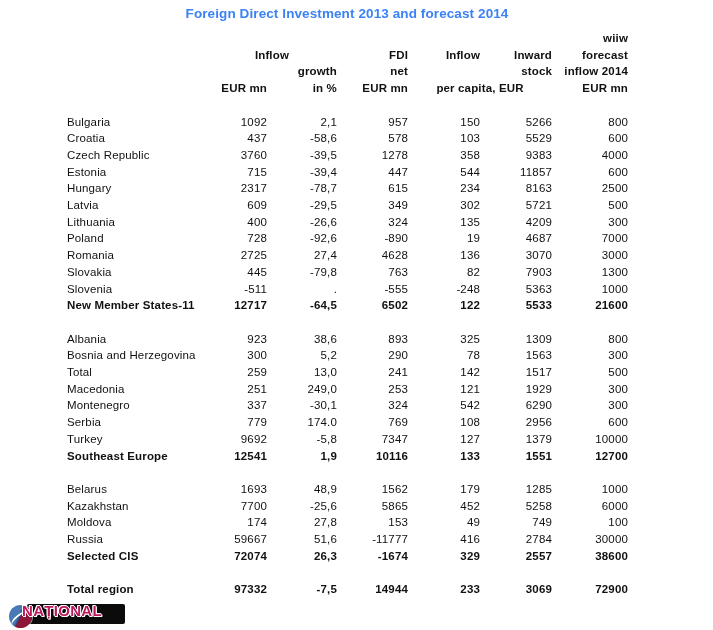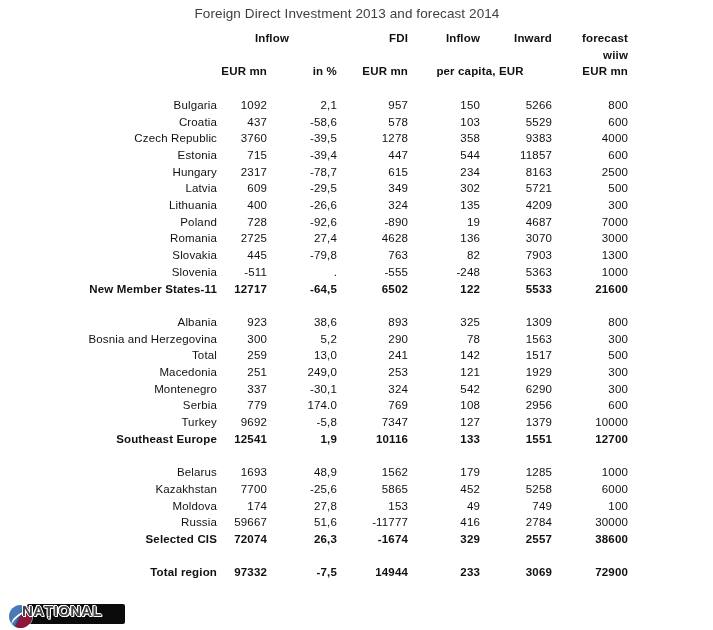--- a/index.html
+++ b/index.html
@@ -4,49 +4,49 @@
 <style>
   * { margin:0; padding:0; box-sizing:border-box; }
   body { background:#888; font-family:"Liberation Sans", sans-serif; }
   .page {
     position:relative; width:713px; height:630px;
     background:#ffffff; overflow:hidden; margin:0 auto;
     color:#000;
   }
   .title {
     position:absolute; top:6px; left:0; width:694px;
-    text-align:center; font-size:13.5px; font-weight:normal; color:#404040;
+    text-align:center; font-size:13.5px; font-weight:bold; color:#3b82f6;
     letter-spacing:0.1px;
   }
   table.fdi {
     position:absolute; left:67px; top:30px; width:561px;
     border-collapse:collapse; table-layout:fixed;
   }
   table.fdi td, table.fdi th {
     height:16.7px; line-height:16.7px; padding:0;
     font-size:11.5px; font-weight:normal; color:#111;
     white-space:nowrap; overflow:visible; letter-spacing:0.15px;
   }
   table.fdi th { font-weight:bold; text-align:right; }
   table.fdi td.num { text-align:right; }
-  table.fdi td.label { text-align:right; }
+  table.fdi td.label { text-align:left; }
   table.fdi tr.bold td { font-weight:bold; }
   table.fdi th.span-center { text-align:center;margin-top:34px; }
   table.fdi th.shift-r { position:relative; left:22px; }
   table.fdi tr.spacer td { height:16.7px; }
   
   .logo { position:absolute; left:7px; top:597px; width:150px; height:33px; z-index:5; }
   .logo-strip {
     position:absolute; left:20px; top:7px; width:98px; height:20px;
     background:#0b0b0b; border-radius:2px;
   }
   .logo-text {
     position:absolute; left:15px; top:5px;
     font-size:15px; font-weight:bold; letter-spacing:0.3px;
-    color:#404040;
+    color:#be185d;
     text-shadow:-1px 0 #fff, 1px 0 #fff, 0 -1px #fff, 0 1px #fff, -1px -1px #fff, 1px 1px #fff;
   }
   .logo-globe {
     position:absolute; left:2px; top:8px; width:23px; height:23px;
     border-radius:50%;
     background:linear-gradient(115deg, #4a7ab5 42%, #2a4d85 48%, #8e1638 52%);
     box-shadow:0 0 0 1px rgba(255,255,255,0.6);
   }
   .logo-globe::after {
     content:''; position:absolute; left:1px; top:9px; width:20px; height:7px;
@@ -67,35 +67,44 @@
         <col style="width:50px">
         <col style="width:70px">
       <col style="width:71px">
         <col style="width:72px">
         <col style="width:72px">
       <col style="width:76px">
     </colgroup>
     <thead>
       <tr>
         <th></th>
+          <th></th>
+          <th></th>
+          <th></th>
+          <th></th>
+          <th></th>
+        <th>wiiw</th>
+      </tr>
+      <tr>
+        <th></th>
         <th class="shift-r">Inflow</th>
         <th></th>
         <th>FDI</th>
         <th>Inflow</th>
         <th>Inward</th>
         <th>forecast</th>
       </tr>
       <tr>
         <th></th>
           <th></th>
-          <th></th>
-          <th></th>
-          <th></th>
-          <th></th>
-        <th>wiiw</th>
+        <th>growth</th>
+        <th>net</th>
+        <th></th>
+        <th>stock</th>
+        <th>inflow 2014</th>
       </tr>
       <tr>
         <th></th>
         <th>EUR mn</th>
         <th>in %</th>
         <th>EUR mn</th>
         <th colspan="2" class="span-center">per capita, EUR</th>
         <th>EUR mn</th>
       </tr>
       <tr class="spacer">

